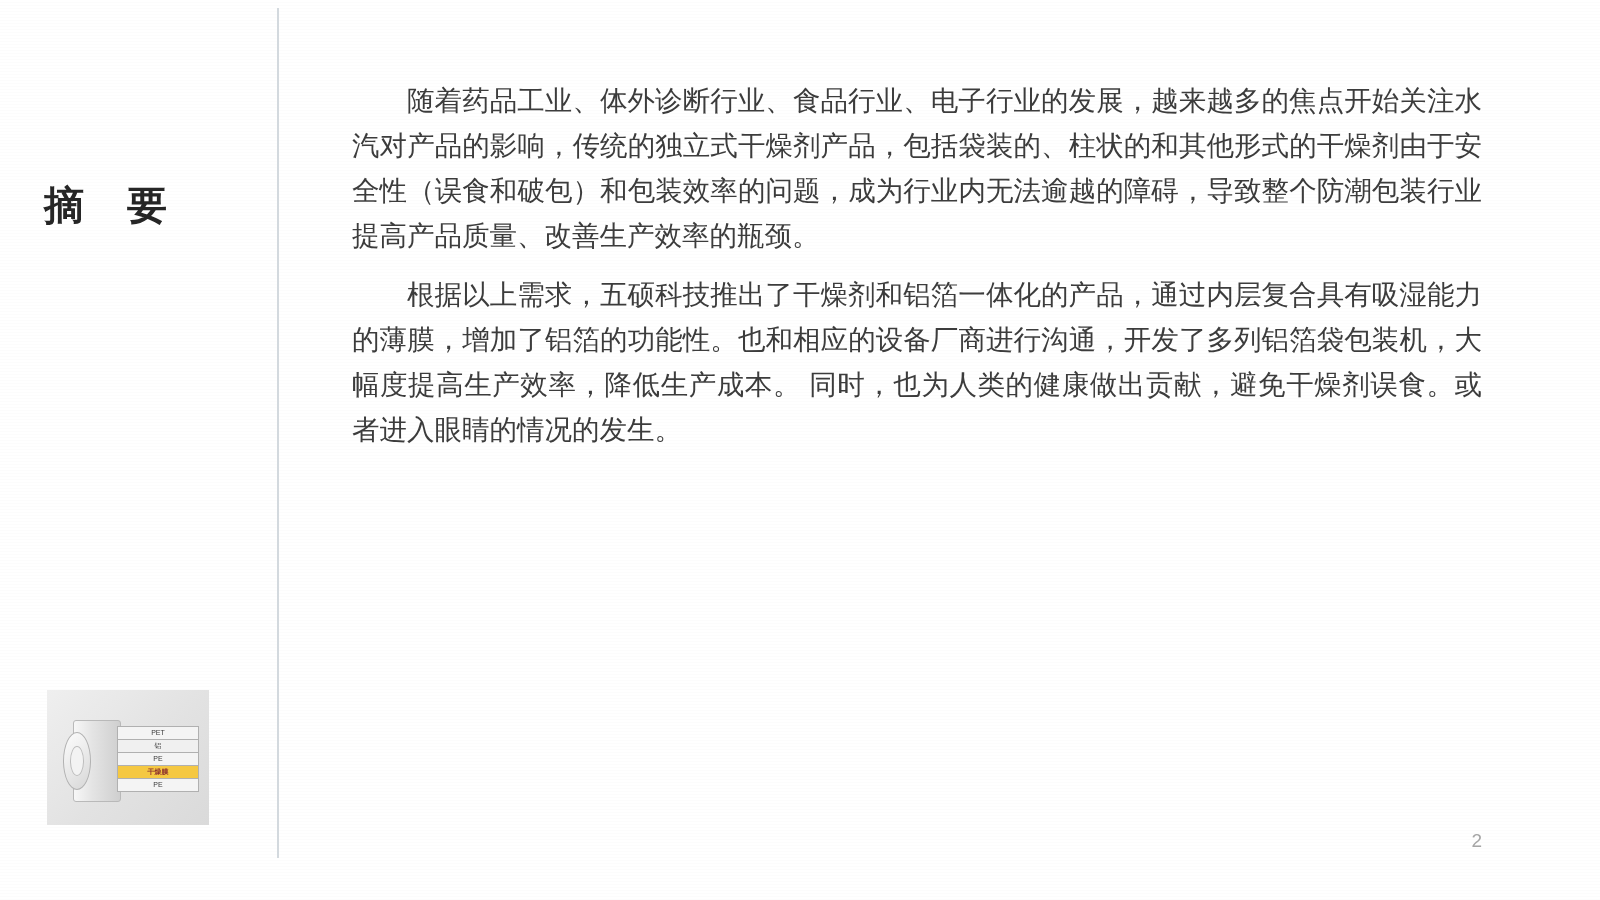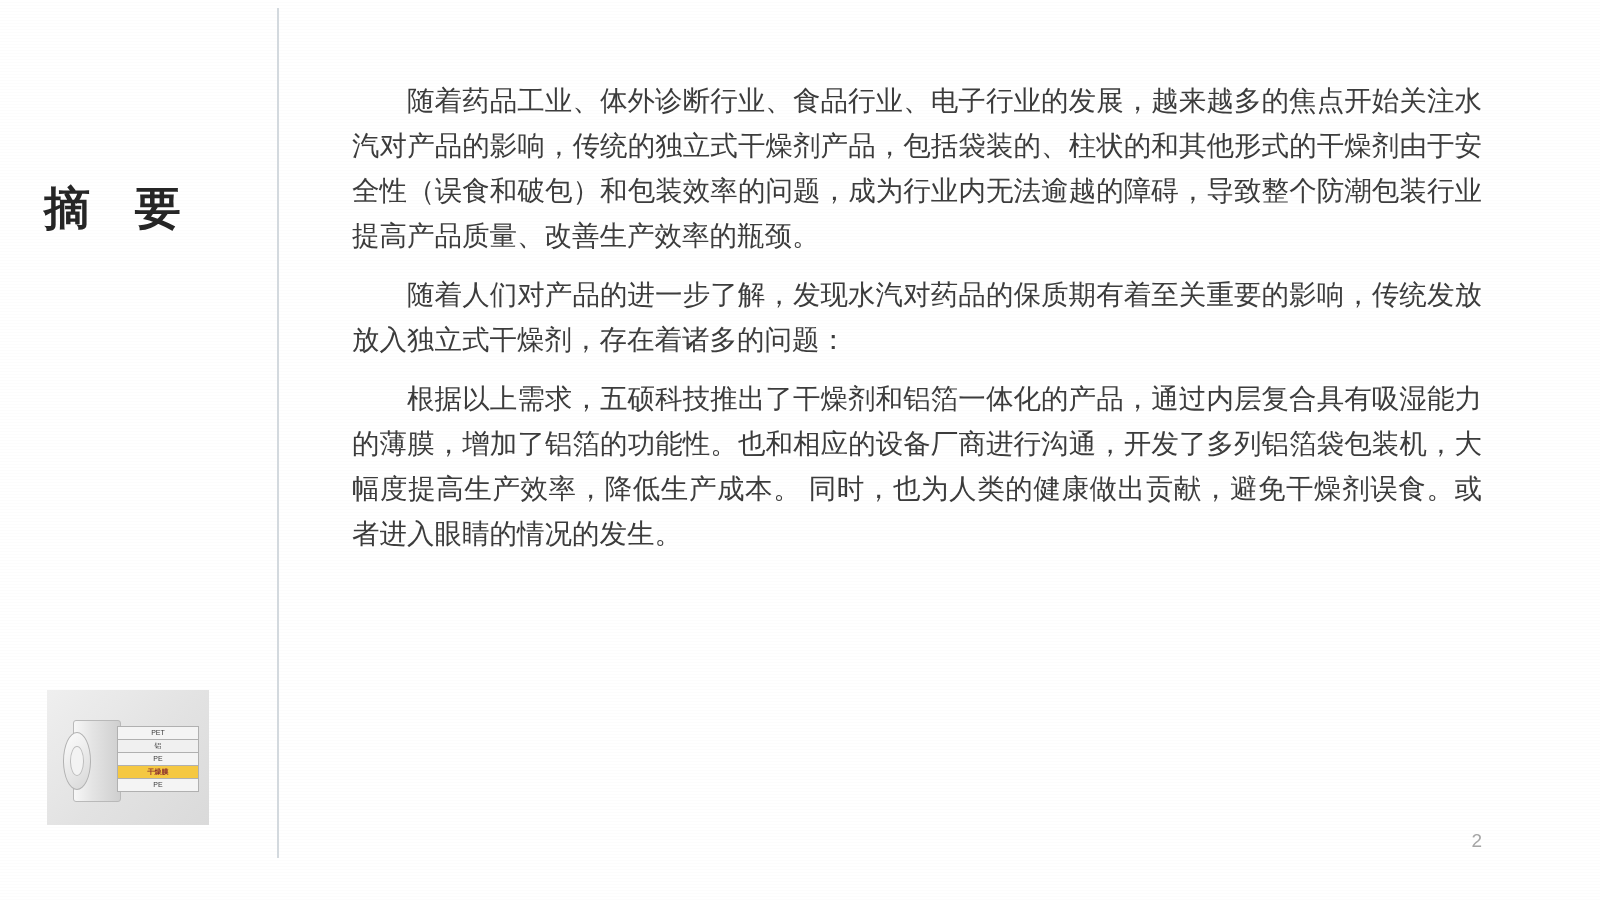--- a/index.html
+++ b/index.html
@@ -28,21 +28,21 @@
   .left-col {
     position: absolute;
     left: 0; top: 0;
     width: 278px;
     height: 900px;
   }
   .slide-title {
     position: absolute;
     left: 44px;
     top: 185px;
-    font-size: 46px;
+    font-size: 40px;
     font-weight: bold;
     color: #262626;
     letter-spacing: 16px;
     line-height: 1;
     white-space: nowrap;
   }
 
   
   .divider {
     position: absolute;
@@ -121,21 +121,21 @@
     top: 78px;
     width: 1130px;
   }
   p.para {
     margin: 0 0 14px 0;
     font-size: 27.5px;
     line-height: 45px;
     color: #3c3c3c;
     text-align: justify;
     text-justify: inter-ideograph;
-    font-family: Liberation Serif, serif;
+    font-family: Liberation Sans, sans-serif;
   }
   p.para.indent { text-indent: 2em; }
   .red-label {
     color: #e8231a;
     font-weight: bold;
   }
   .page-number {
     position: absolute;
     right: 118px;
     bottom: 48px;
@@ -164,18 +164,17 @@
         <div class="layer dry">干燥膜</div>
         <div class="layer">PE</div>
       </div>
     </div>
   </div>
 
   <div class="divider"></div>
 
   <div class="content">
     <p class="para indent">随着药品工业、体外诊断行业、食品行业、电子行业的发展，越来越多的焦点开始关注水汽对产品的影响，传统的独立式干燥剂产品，包括袋装的、柱状的和其他形式的干燥剂由于安全性（误食和破包）和包装效率的问题，成为行业内无法逾越的障碍，导致整个防潮包装行业提高产品质量、改善生产效率的瓶颈。</p>
-    <p class="para indent">随着人们对产品的进一步了解，发现水汽对药品的保质期有着至关重要的影响，传统发放放入独立式干燥剂，存在着诸多的问题：</p>
     <p class="para indent">根据以上需求，五硕科技推出了干燥剂和铝箔一体化的产品，通过内层复合具有吸湿能力的薄膜，增加了铝箔的功能性。也和相应的设备厂商进行沟通，开发了多列铝箔袋包装机，大幅度提高生产效率，降低生产成本。 同时，也为人类的健康做出贡献，避免干燥剂误食。或者进入眼睛的情况的发生。</p>
   </div>
 
   <div class="page-number">2</div>
 </div>
 
 </body></html>

